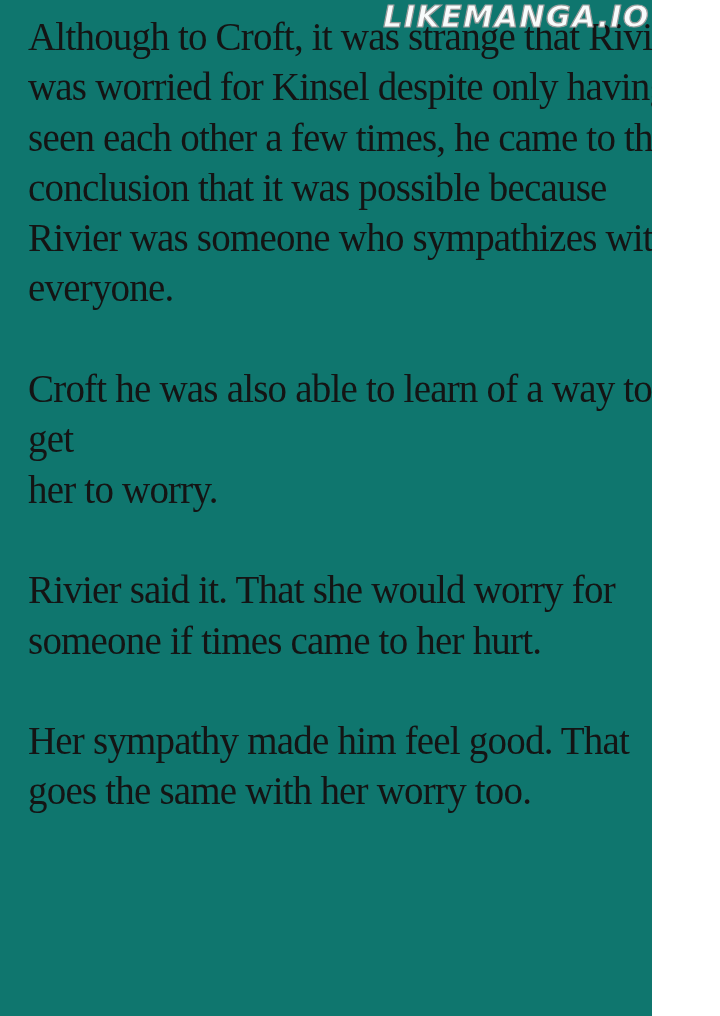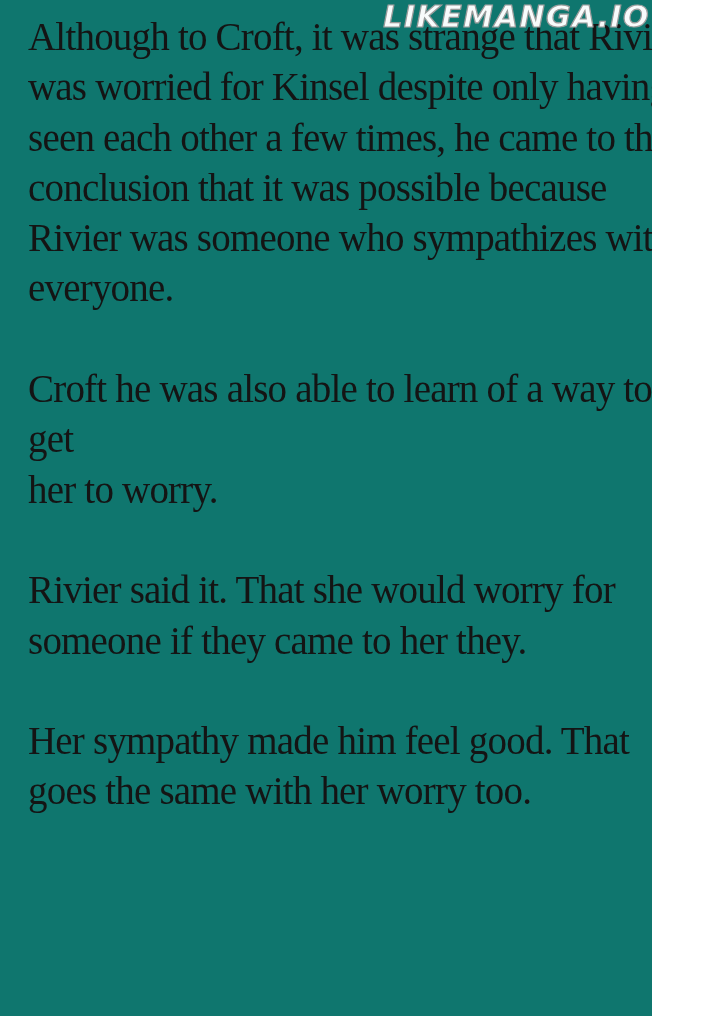--- a/index.html
+++ b/index.html
@@ -62,18 +62,18 @@
   <div class="content">
     <p>Although to Croft, it was strange that Rivier
 was worried for Kinsel despite only having
 seen each other a few times, he came to the
 conclusion that it was possible because
 Rivier was someone who sympathizes with
 everyone.</p>
     <p>Croft he was also able to learn of a way to get
 her to worry.</p>
     <p>Rivier said it. That she would worry for
-someone if they came to her they.</p>
+someone if times came to her hurt.</p>
     <p>Her sympathy made him feel good. That
 goes the same with her worry too.</p>
   </div>
 
 </div>
 
 </body></html>

